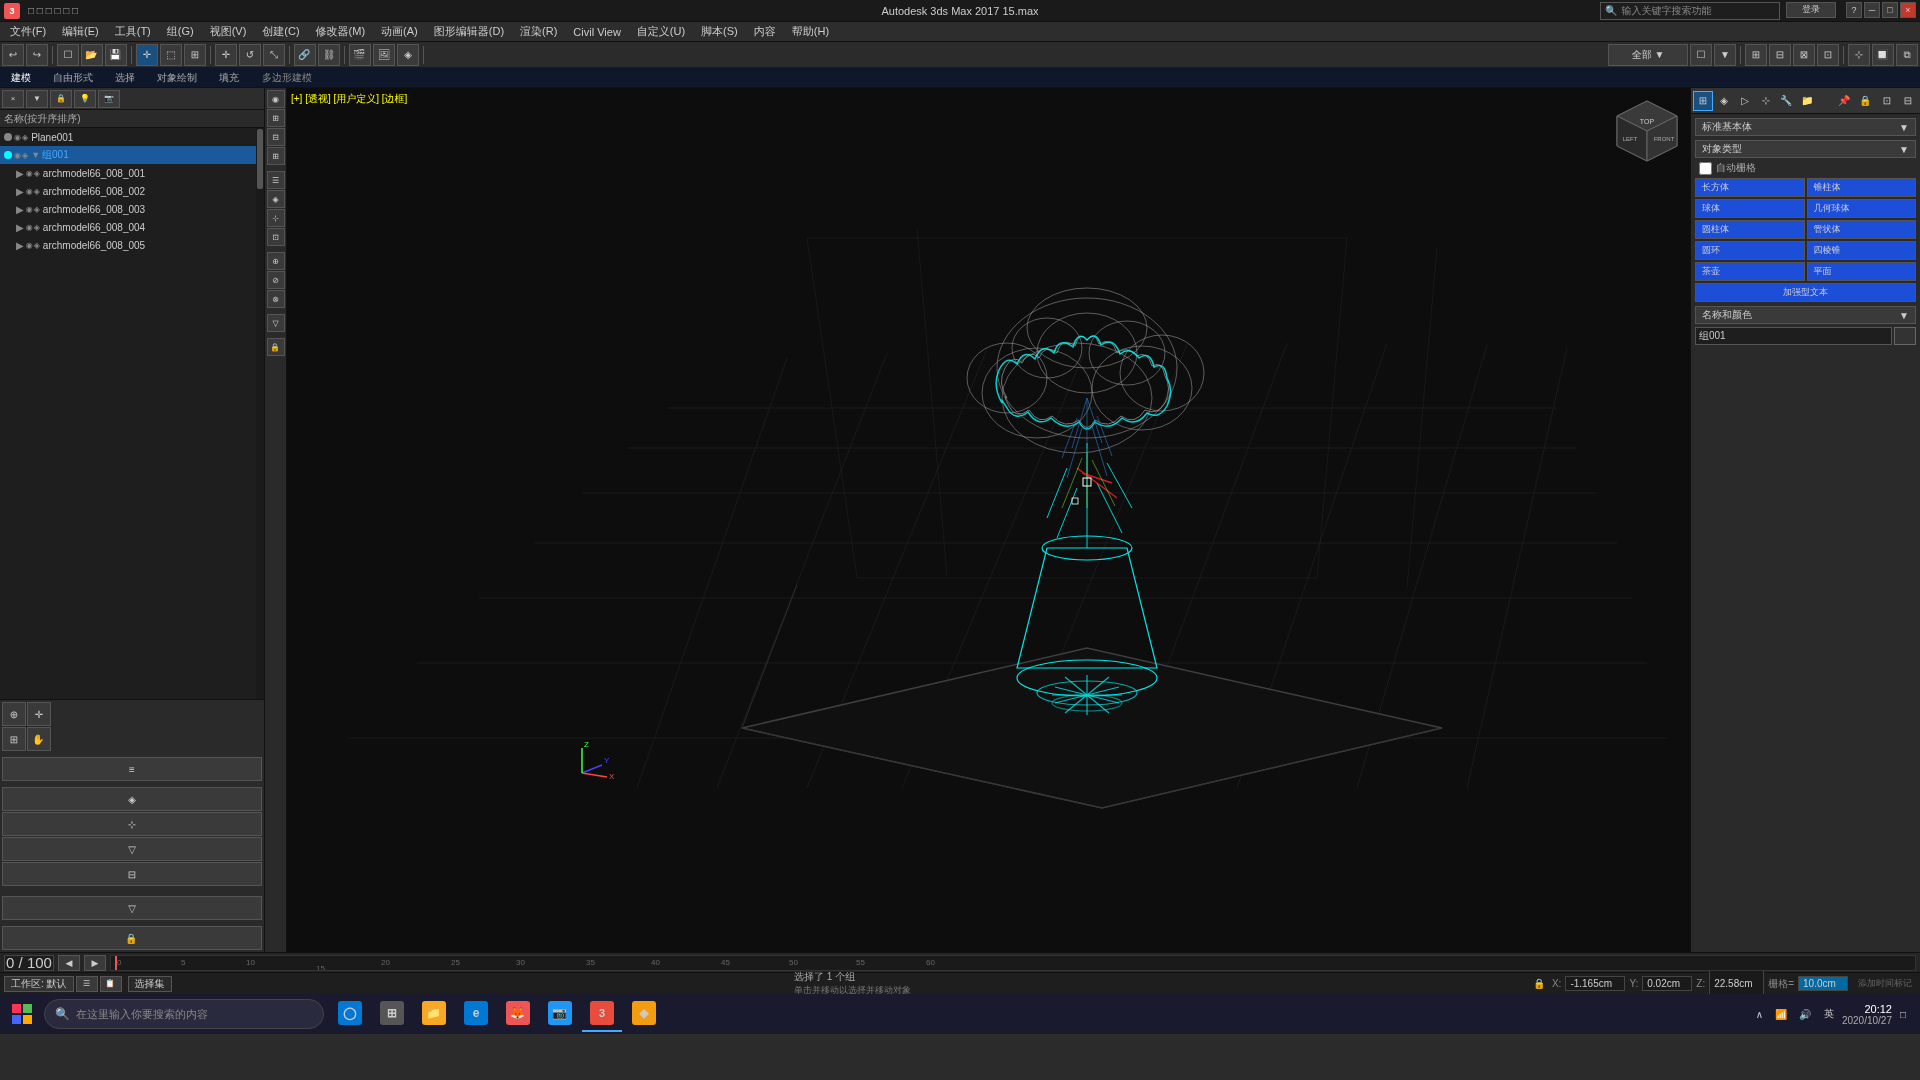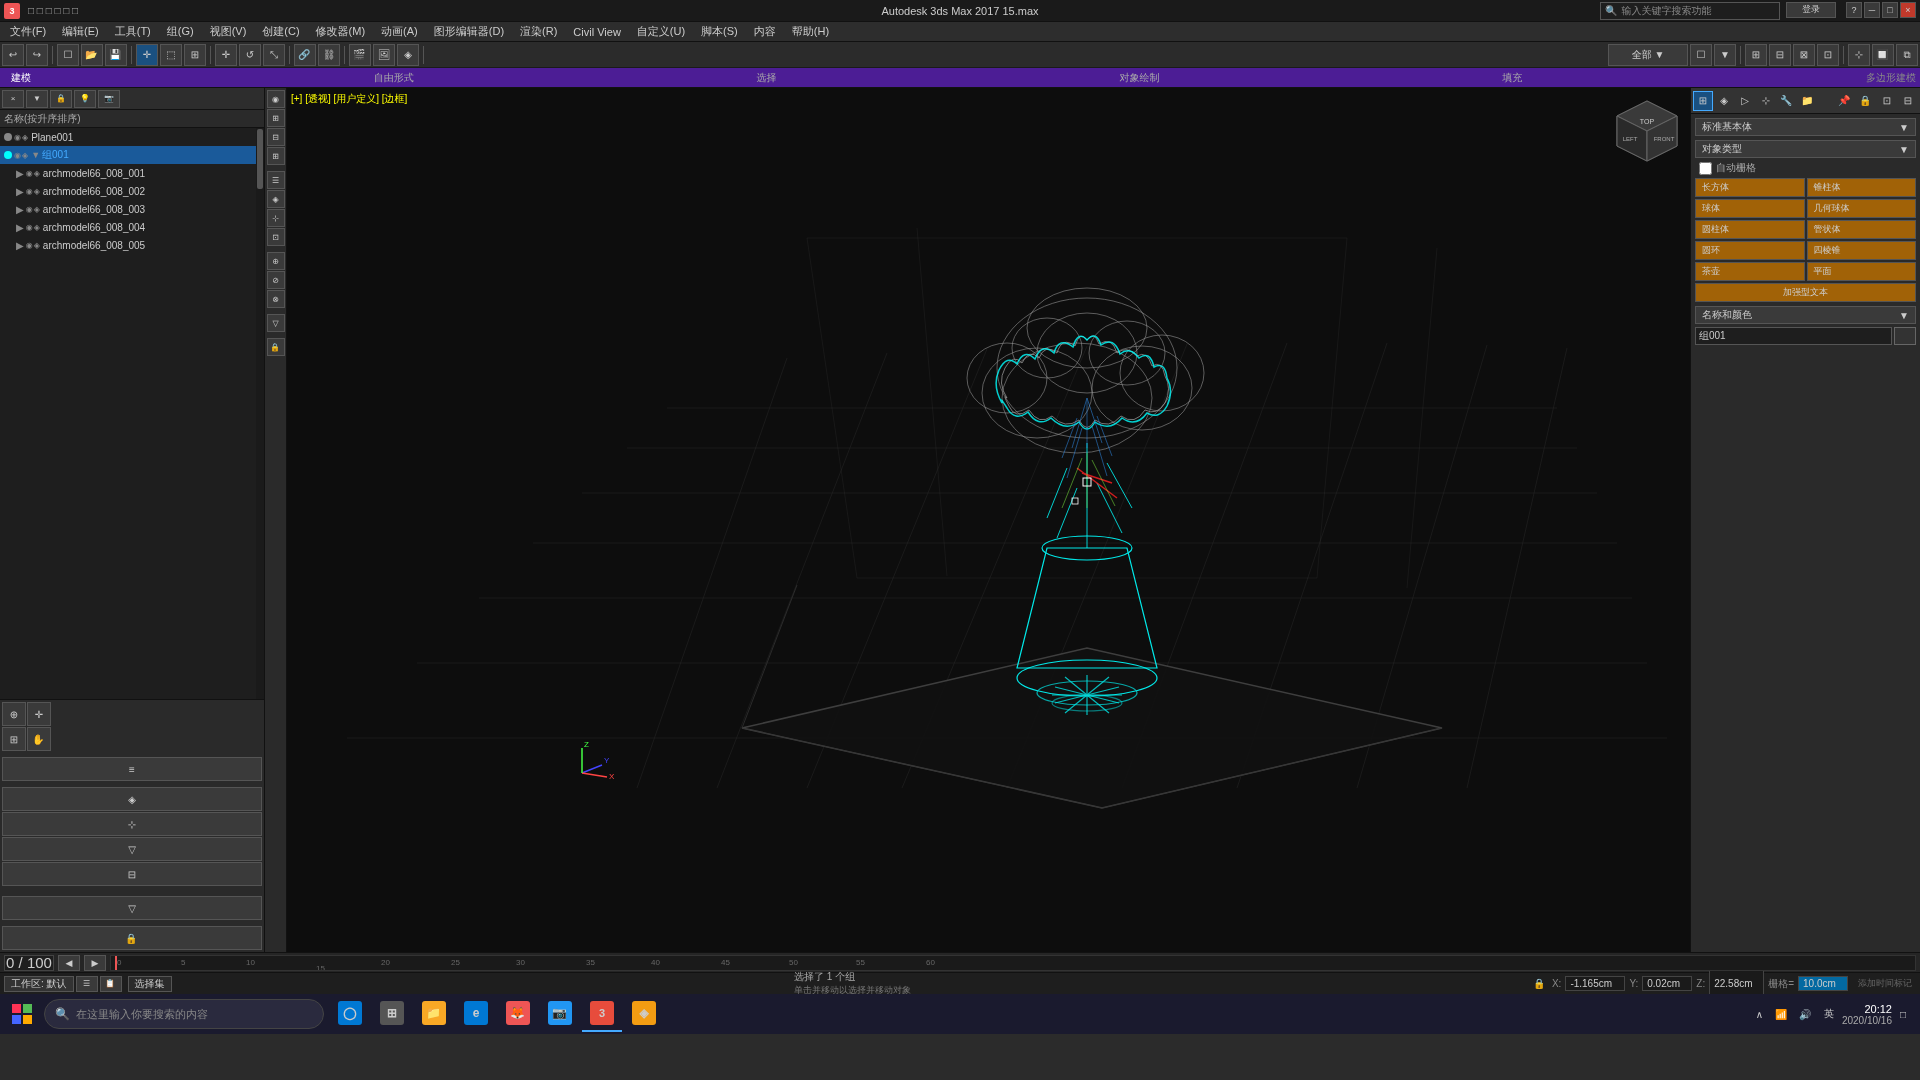--- a/index.html
+++ b/index.html
@@ -174,21 +174,21 @@
       align-items: center;
       justify-content: center;
       cursor: pointer;
       font-size: 10px;
       color: #ccc;
       border: 1px solid transparent;
     }
     .panel-icon-btn.active { background: #1a5080; border-color: #4af; }
     .panel-type-btn {
       padding: 2px 6px;
-      background: #a16207;
+      background: #1d4ed8;
       border: 1px solid #555;
       font-size: 9px;
       color: #ccc;
       cursor: pointer;
       white-space: nowrap;
     }
 
     
     #taskbar {
       height: 40px;
@@ -307,27 +307,26 @@
     }
     .watermark-text {
       display: flex;
       flex-direction: column;
       gap: 2px;
     }
 
     
     #mode-row {
       height: 20px;
-      background: #4c1d95;
+      background: #0f172a;
       display: flex;
       align-items: center;
       padding: 0 4px;
       gap: 8px;
       border-bottom: 1px solid #111;
-      justify-content: space-between;
     }
     .mode-btn {
       padding: 1px 6px;
       font-size: 10px;
       color: #aaa;
       cursor: pointer;
       border: 1px solid transparent;
     }
     .mode-btn.active { color: #fff; }
     .search-box {
@@ -918,17 +917,17 @@
     </div>
   </div>
 
   <div id="taskbar-right" style="margin-left:auto; display:flex; align-items:center; gap:4px; padding-right:8px;">
     <div class="sys-tray-item">∧</div>
     <div class="sys-tray-item">📶</div>
     <div class="sys-tray-item">🔊</div>
     <div class="sys-tray-item">英</div>
     <div class="clock">
       <div class="clock-time">20:12</div>
-      <div class="clock-date">2020/10/16</div>
+      <div class="clock-date">2020/10/27</div>
     </div>
     <div class="sys-tray-item">□</div>
   </div>
 </div>
 
 </body></html>

